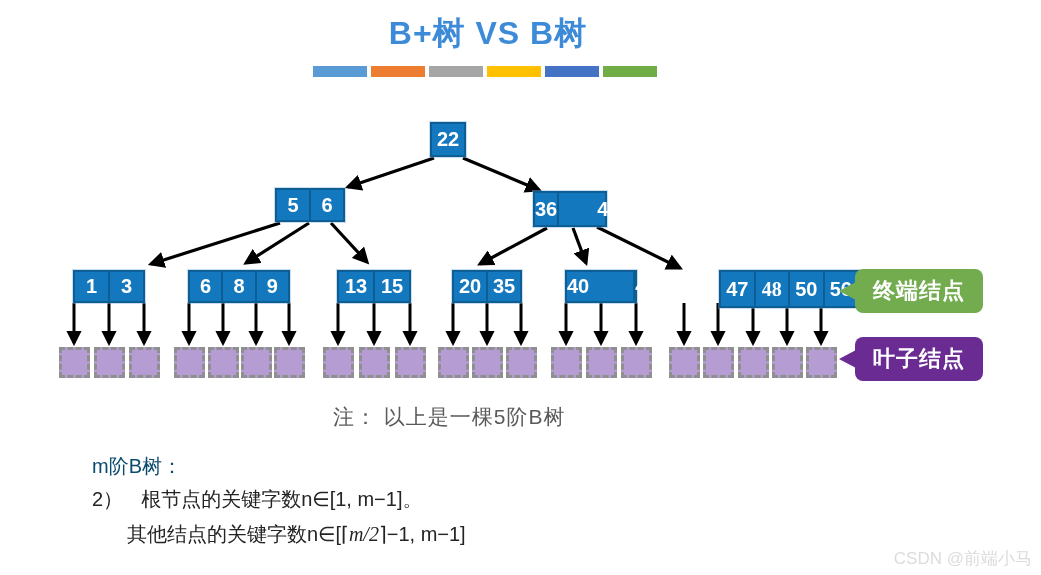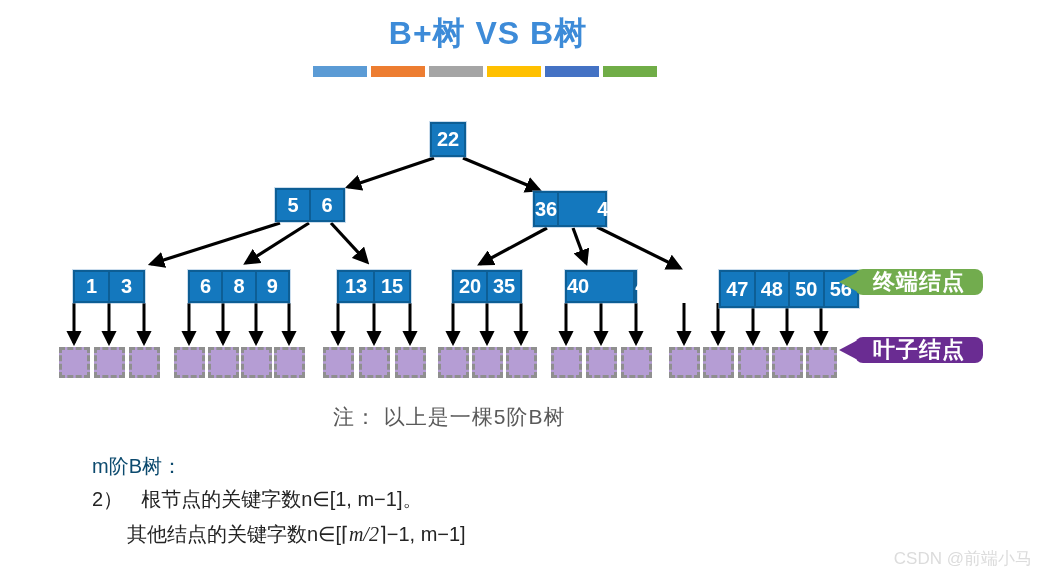--- a/index.html
+++ b/index.html
@@ -26,21 +26,21 @@
     color:#fff;font-weight:bold;font-size:20px;box-sizing:border-box;
   }
   .cell + .cell{border-left:2px solid;}
 
   .leaf{
     position:absolute;box-sizing:border-box;
     border:3px dashed;
   }
 
   .bubble{
-    position:absolute;width:128px;height:26px;border-radius:8px;
+    position:absolute;width:128px;height:44px;border-radius:8px;
     display:flex;align-items:center;justify-content:center;
     background:var(--bg);
   }
   .bubble .tail{
     position:absolute;left:-16px;top:50%;margin-top:-9px;width:0;height:0;
     border-top:9px solid transparent;border-bottom:9px solid transparent;
     border-right:17px solid var(--bg);
   }
   .bubble .txt{color:#fff;font-weight:bold;font-size:22px;letter-spacing:1px;}
 
@@ -138,21 +138,21 @@
       <div class="node" style="left: 452px; top: 270px; width: 70px; height: 33px; background: rgb(20, 120, 190); border-color: rgb(13, 94, 149);">
         <div class="cell" style="flex: 1 1 0%; border-color: rgb(13, 94, 149);">20</div>
         <div class="cell" style="flex: 1 1 0%; border-color: rgb(13, 94, 149);">35</div>
       </div>
       <div class="node" style="left: 565px; top: 270px; width: 72px; height: 33px; background: rgb(20, 120, 190); border-color: rgb(13, 94, 149);">
         <div class="cell" style="flex: 1 1 0%; border-color: rgb(13, 94, 149);">40</div>
         <div class="cell" style="flex: 1 1 0%; border-color: rgb(13, 94, 149); margin-left: 44px;">42</div>
       </div>
       <div class="node" style="left: 683px; top: 270px; width: 140px; height: 38px; background: rgb(20, 120, 190); border-color: rgb(13, 94, 149); margin-left: 36px;">
         <div class="cell" style="flex: 1 1 0%; border-color: rgb(13, 94, 149);">47</div>
-        <div class="cell" style="flex: 1 1 0%; border-color: rgb(13, 94, 149);">48</div>
+        <div class="cell" style="flex: 1 1 0%; border-color: rgb(13, 94, 149); font-family: Liberation Serif, serif;">48</div>
         <div class="cell" style="flex: 1 1 0%; border-color: rgb(13, 94, 149);">50</div>
         <div class="cell" style="flex: 1 1 0%; border-color: rgb(13, 94, 149);">56</div>
       </div>
       <div class="leaf" style="left: 58.5px; top: 347px; width: 31px; height: 31px; background: rgb(181, 157, 212); border-color: rgb(143, 143, 143);"></div>
       <div class="leaf" style="left: 93.5px; top: 347px; width: 31px; height: 31px; background: rgb(181, 157, 212); border-color: rgb(143, 143, 143);"></div>
       <div class="leaf" style="left: 128.5px; top: 347px; width: 31px; height: 31px; background: rgb(181, 157, 212); border-color: rgb(143, 143, 143);"></div>
       <div class="leaf" style="left: 173.5px; top: 347px; width: 31px; height: 31px; background: rgb(181, 157, 212); border-color: rgb(143, 143, 143);"></div>
       <div class="leaf" style="left: 207.5px; top: 347px; width: 31px; height: 31px; background: rgb(181, 157, 212); border-color: rgb(143, 143, 143);"></div>
       <div class="leaf" style="left: 240.5px; top: 347px; width: 31px; height: 31px; background: rgb(181, 157, 212); border-color: rgb(143, 143, 143);"></div>
       <div class="leaf" style="left: 273.5px; top: 347px; width: 31px; height: 31px; background: rgb(181, 157, 212); border-color: rgb(143, 143, 143);"></div>

